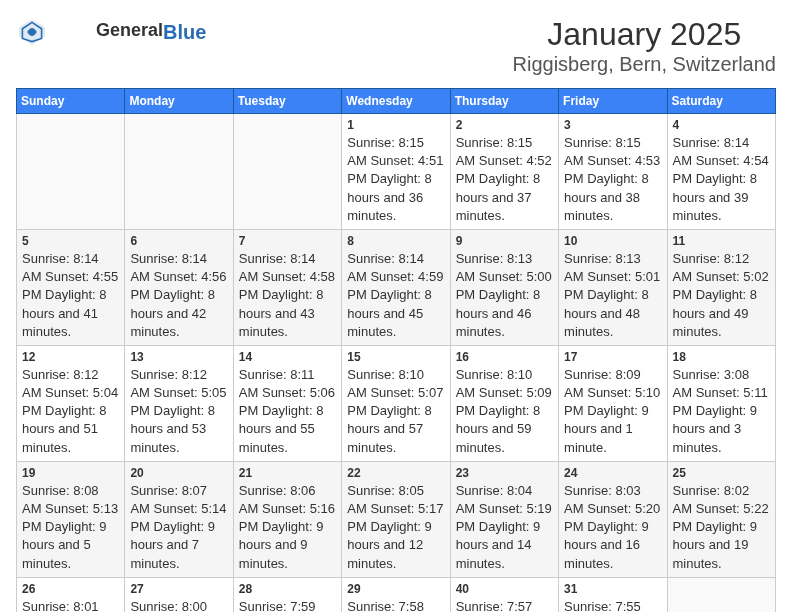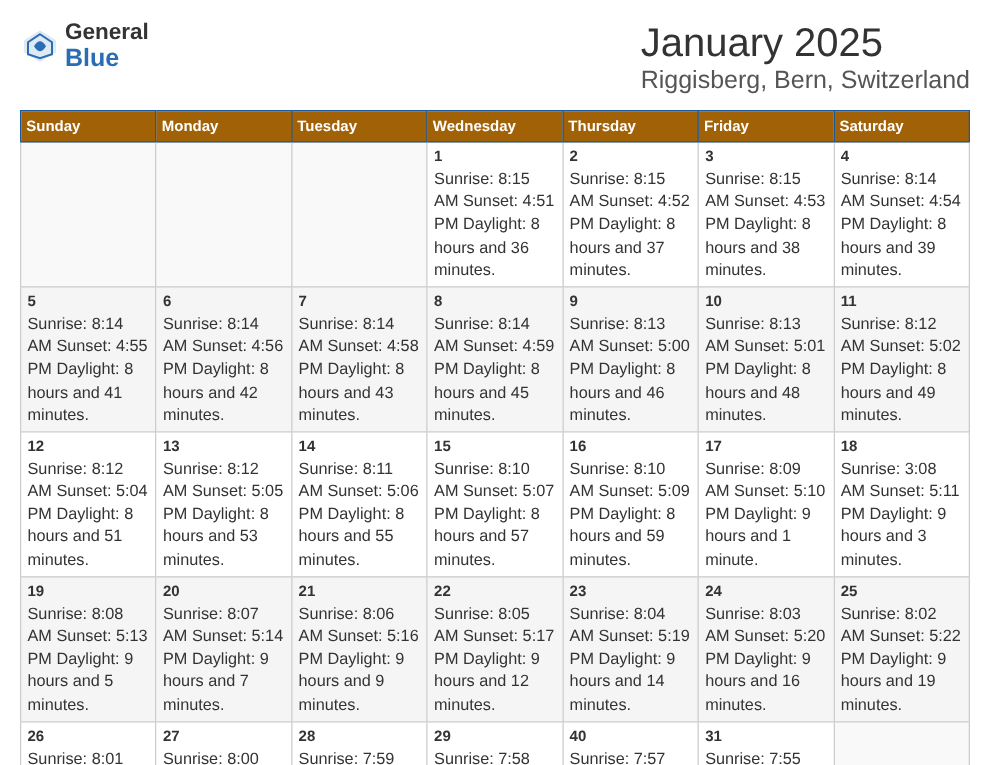--- a/index.html
+++ b/index.html
@@ -16,56 +16,57 @@
       align-items: flex-start;
       margin-bottom: 12px;
     }
     .logo {
       display: flex;
       align-items: center;
       gap: 4px;
     }
     .logo-text {
       display: flex;
-      flex-direction: column;
+      flex-direction: row;
       line-height: 1.1;
+      margin-left: 44px;
     }
     .logo-general {
       font-size: 18px;
       font-weight: bold;
       color: #333;
     }
     .logo-blue {
       font-size: 20px;
       font-weight: bold;
       color: #2a6db5;
     }
     .logo-icon {
       width: 32px;
       height: 32px;
     }
     .title-area {
-      text-align: left;
+      text-align: center;
     }
     .calendar-title {
       font-size: 32px;
       font-weight: normal;
       color: #333;
     }
     .calendar-subtitle {
       font-size: 20px;
       color: #555;
     }
     table {
       width: 100%;
       border-collapse: collapse;
       table-layout: fixed;
     }
     thead tr th {
-      background-color: #a16207;
+      background-color: #3b82f6;
       color: #fff;
       font-size: 12px;
       font-weight: bold;
       padding: 5px 4px;
       text-align: left;
       border: 1px solid #1a5a9a;
     }
     tbody tr td {
       border: 1px solid #ccc;
       vertical-align: top;

